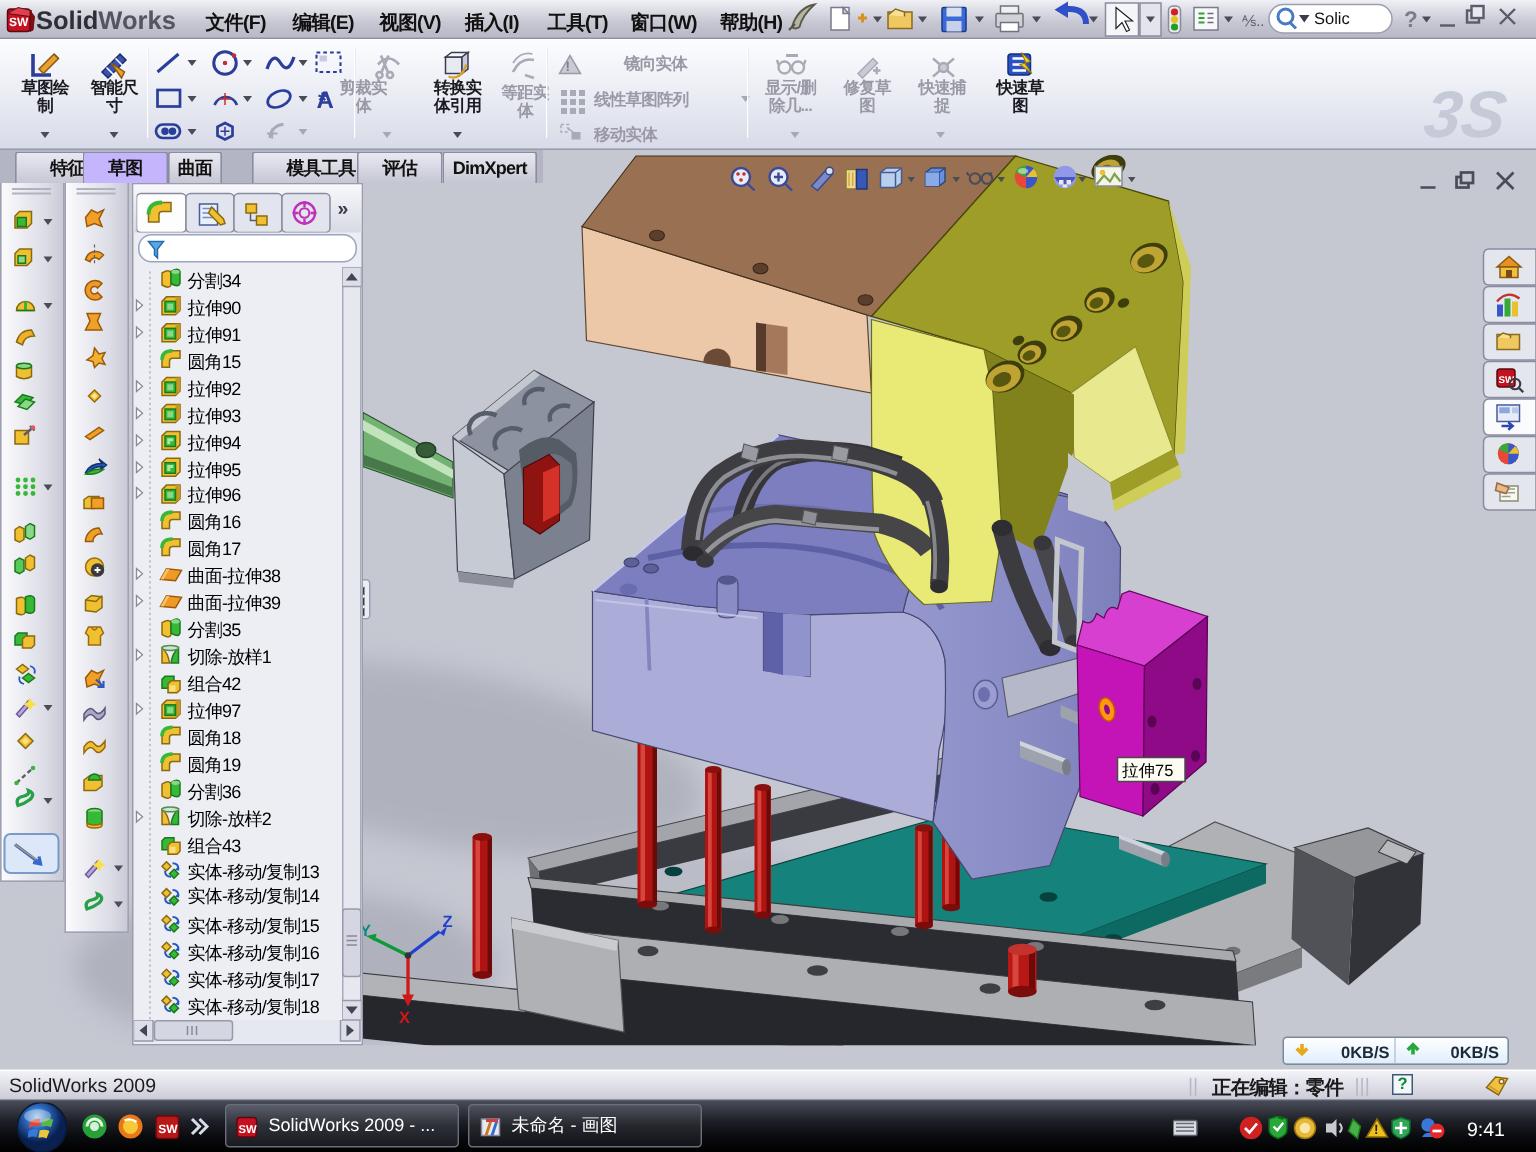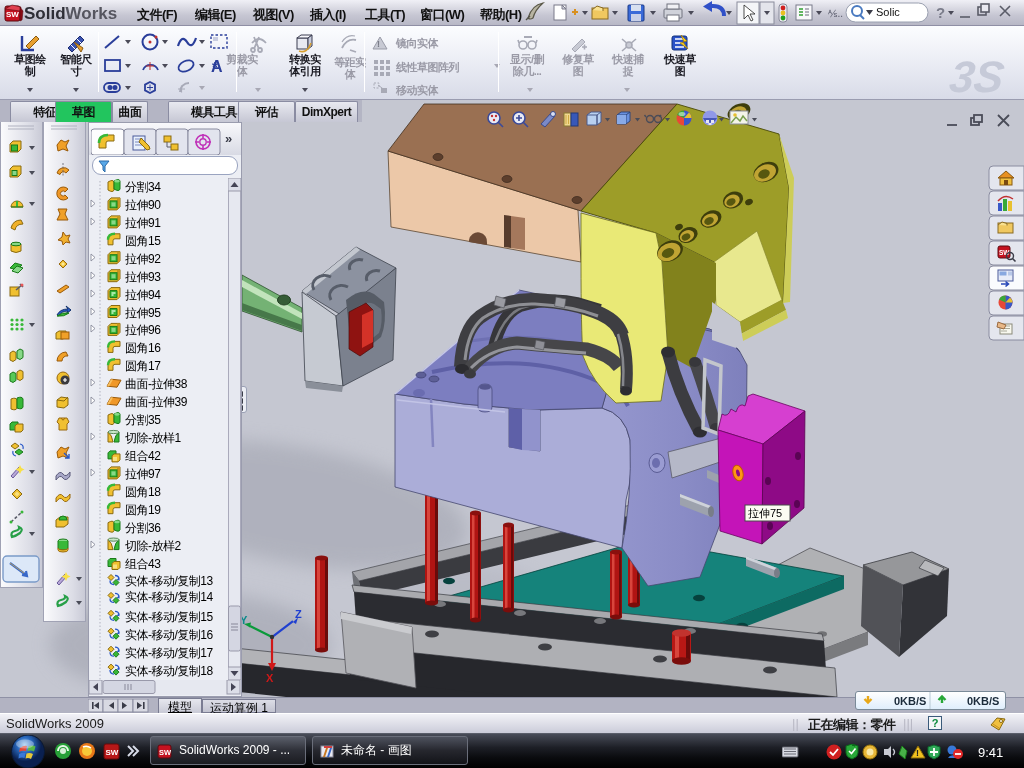--- a/index.html
+++ b/index.html
@@ -14,21 +14,21 @@
 #cmd{left:0;top:26px;width:1024px;height:74px;background:linear-gradient(#fcfdff,#e9ebf3 55%,#d8dbe8);border-bottom:1px solid #9a9cb0}
 .cbtn{position:absolute;text-align:center;font-size:11px;color:#1a1a22;line-height:12px;font-weight:bold;letter-spacing:-0.5px}
 .cbtn.gray{color:#9a9aa6}
 .dda{position:absolute;width:0;height:0;border-left:3px solid transparent;border-right:3px solid transparent;border-top:4px solid #4a4a58}
 .dda.gray{border-top-color:#a8a8b4}
 .vsep{position:absolute;top:32px;width:1px;height:60px;background:#b8bac8;border-right:1px solid #fff}
 #dslogo{left:950px;top:26px;font-size:44px;font-style:italic;font-weight:bold;color:#c6cad8;transform:skewX(-8deg)}
 
 #tabs{left:0;top:100px;width:362px;height:22px;background:#b4b5c4}
 .rtab{position:absolute;top:1px;height:21px;background:linear-gradient(#e8e9f0,#c6c7d4);border:1px solid #8a8ca2;border-bottom:none;font-size:12px;color:#111;text-align:center;line-height:20px;border-radius:2px 2px 0 0;font-weight:bold;letter-spacing:-0.5px}
-.rtab.act{background:#22c55e;font-weight:bold}
+.rtab.act{background:#c4b5fd;font-weight:bold}
 
 #vp{left:0;top:103px;width:1024px;height:594px;background:#c5c7d1;overflow:hidden}
 
 .lt{top:122px;background:linear-gradient(90deg,#fbfbfd,#dcdde6 70%,#c9cad6);border:1px solid #a0a2b4;border-top:none}
 
 #tree{left:88px;top:122px;width:154px;height:575px;background:#eceef4;border:1px solid #9a9cae}
 .trow{position:absolute;left:4px;font-size:12px;color:#000;white-space:nowrap;font-weight:normal;letter-spacing:-0.5px}
 
 #mtabs{left:0;top:697px;width:1024px;height:16px;background:#b2b3c2;border-top:1px solid #8f91a5}
 
@@ -603,21 +603,21 @@
           <rect x="1" y="2" width="15" height="14" rx="2" fill="#2a52c8" stroke="#10307a"></rect>
           <path d="M4,5 h9 M4,9 h7 M4,13 h9" stroke="#fff" stroke-width="1.6"></path>
           <path d="M10,1 l6,6 -4,1 5,7 -8,-6 4,-1 Z" fill="#f8d020" stroke="#a07808" stroke-width="0.7"></path>
         </g>
 </svg>
 <div class="cbtn" style="left:6px;top:27px;width:48px">草图绘<br>制</div>
 <div class="cbtn" style="left:52px;top:27px;width:48px">智能尺<br>寸</div>
 <div class="cbtn gray" style="left:218px;top:27px;width:48px">剪裁实<br>体</div>
 <div class="cbtn" style="left:278px;top:27px;width:54px">转换实<br>体引用</div>
 <div class="cbtn gray" style="left:326px;top:30px;width:48px">等距实<br>体</div>
-<div class="cbtn gray" style="left:396px;top:11px;width:62px;text-align:left">镜向实体</div>
+<div class="cbtn gray" style="left:396px;top:11px;width:62px;text-align:right">镜向实体</div>
 <div class="cbtn gray" style="left:396px;top:35px;width:80px;text-align:left">线性草图阵列</div>
 <div class="cbtn gray" style="left:396px;top:58px;width:62px;text-align:left">移动实体</div>
 <div class="cbtn gray" style="left:502px;top:27px;width:50px">显示/删<br>除几...</div>
 <div class="cbtn gray" style="left:554px;top:27px;width:48px">修复草<br>图</div>
 <div class="cbtn gray" style="left:604px;top:27px;width:48px">快速捕<br>捉</div>
 <div class="cbtn" style="left:656px;top:27px;width:48px">快速草<br>图</div>
 <div class="dda" style="left:27px;top:62px"></div>
 <div class="dda" style="left:73px;top:62px"></div>
 <div class="dda gray" style="left:255px;top:62px"></div>
 <div class="dda" style="left:302px;top:62px"></div>
@@ -1057,40 +1057,20 @@
 <rect x="0" y="0" width="152" height="15" fill="#e6e8f0"></rect>
 <rect x="0" y="0" width="13" height="14" fill="#dcdee8" stroke="#99a"></rect>
         <path d="M4,7 l5,-4 0,8 Z" fill="#445"></path>
 <rect x="138" y="0" width="13" height="14" fill="#dcdee8" stroke="#99a"></rect>
         <path d="M147,7 l-5,-4 0,8 Z" fill="#445"></path>
 <rect x="14" y="0.5" width="52" height="13" rx="2" fill="#d4d6e2" stroke="#99a"></rect>
         <path d="M36,4 v6 M39,4 v6 M42,4 v6" stroke="#889" stroke-width="1"></path>
 </svg>
 </div>
 
-<div class="abs" id="mtabs">
-<svg class="abs" style="left:88px;top:1px" width="70" height="14">
-<g fill="#d8d9e2" stroke="#8a8ca0">
-          <rect x="0" y="0" width="15" height="13"></rect>
-          <rect x="15" y="0" width="15" height="13"></rect>
-          <rect x="30" y="0" width="15" height="13"></rect>
-          <rect x="45" y="0" width="15" height="13"></rect>
-        </g>
-<g fill="#3a3c48">
-          <path d="M11,3 l0,7 l-5,-3.5 Z"></path>
-          <rect x="4" y="3" width="1.6" height="7"></rect>
-          <path d="M26,3 l0,7 l-5,-3.5 Z"></path>
-          <path d="M34,3 l0,7 l5,-3.5 Z"></path>
-          <path d="M49,3 l0,7 l5,-3.5 Z"></path>
-          <rect x="55" y="3" width="1.6" height="7"></rect>
-        </g>
-</svg>
-<div class="abs" style="left:158px;top:0;width:44px;height:15px;background:linear-gradient(#e6e7ee,#c9cad6);border:1px solid #7a7c92;border-bottom:none;font-size:12px;text-align:center;color:#000"><u>模型</u></div>
-<div class="abs" style="left:202px;top:1px;width:74px;height:14px;background:linear-gradient(#dcdde6,#c2c3d0);border:1px solid #7a7c92;font-size:12px;text-align:center;color:#000">运动算例 1</div>
-</div>
 
 <div class="abs" id="status">
 <div class="abs" style="left:6px;top:2px">SolidWorks 2009</div>
 <div class="abs" style="left:792px;top:2px;color:#b8b8c4">||</div>
 <div class="abs" style="left:808px;top:2px;font-weight:bold;letter-spacing:-0.5px">正在编辑：零件</div>
 <div class="abs" style="left:903px;top:2px;color:#b8b8c4">|||</div>
 <div class="abs" style="left:928px;top:2px;width:14px;height:14px;background:#f4f6f8;border:1px solid #3a5a7a;text-align:center;font-size:11px;font-weight:bold;color:#0a8a3a;line-height:13px">?</div>
 <svg class="abs" style="left:988px;top:2px" width="20" height="16">
         <path d="M3,9 L9,2 L17,3 L11,14 Z" fill="#f0c040" stroke="#8a6a10"></path>
         <circle cx="13" cy="5" r="1.5" fill="#fff" stroke="#8a6a10"></circle>

